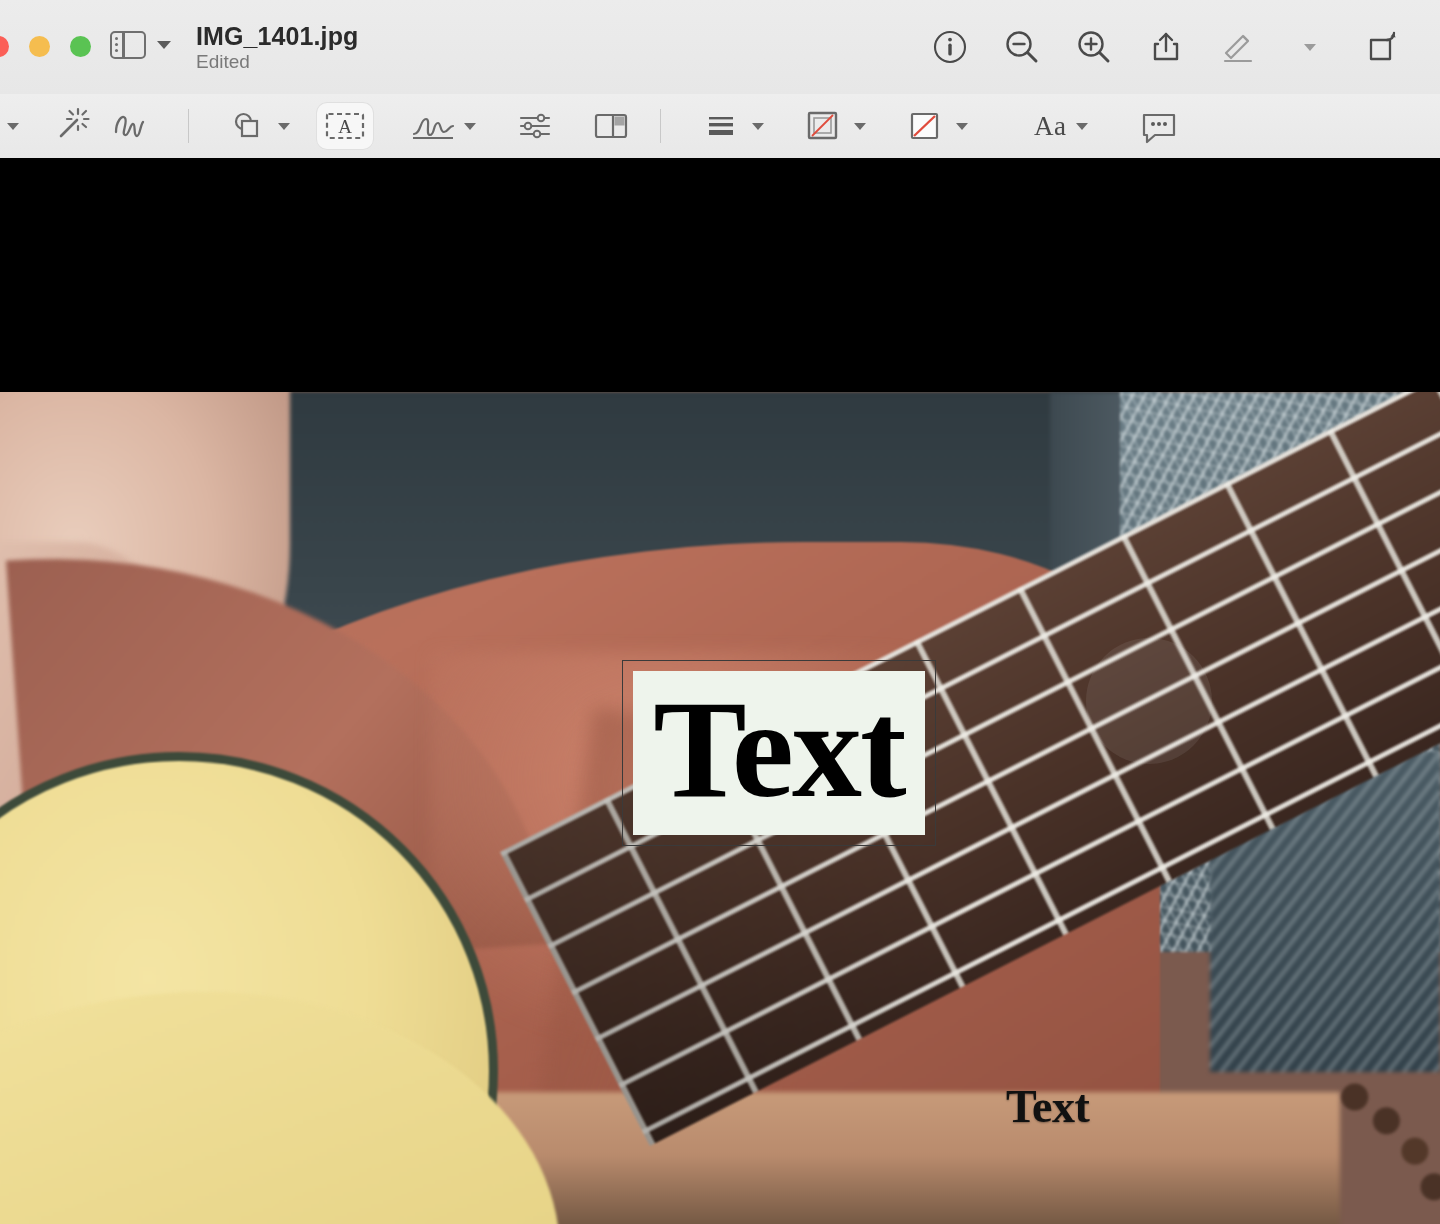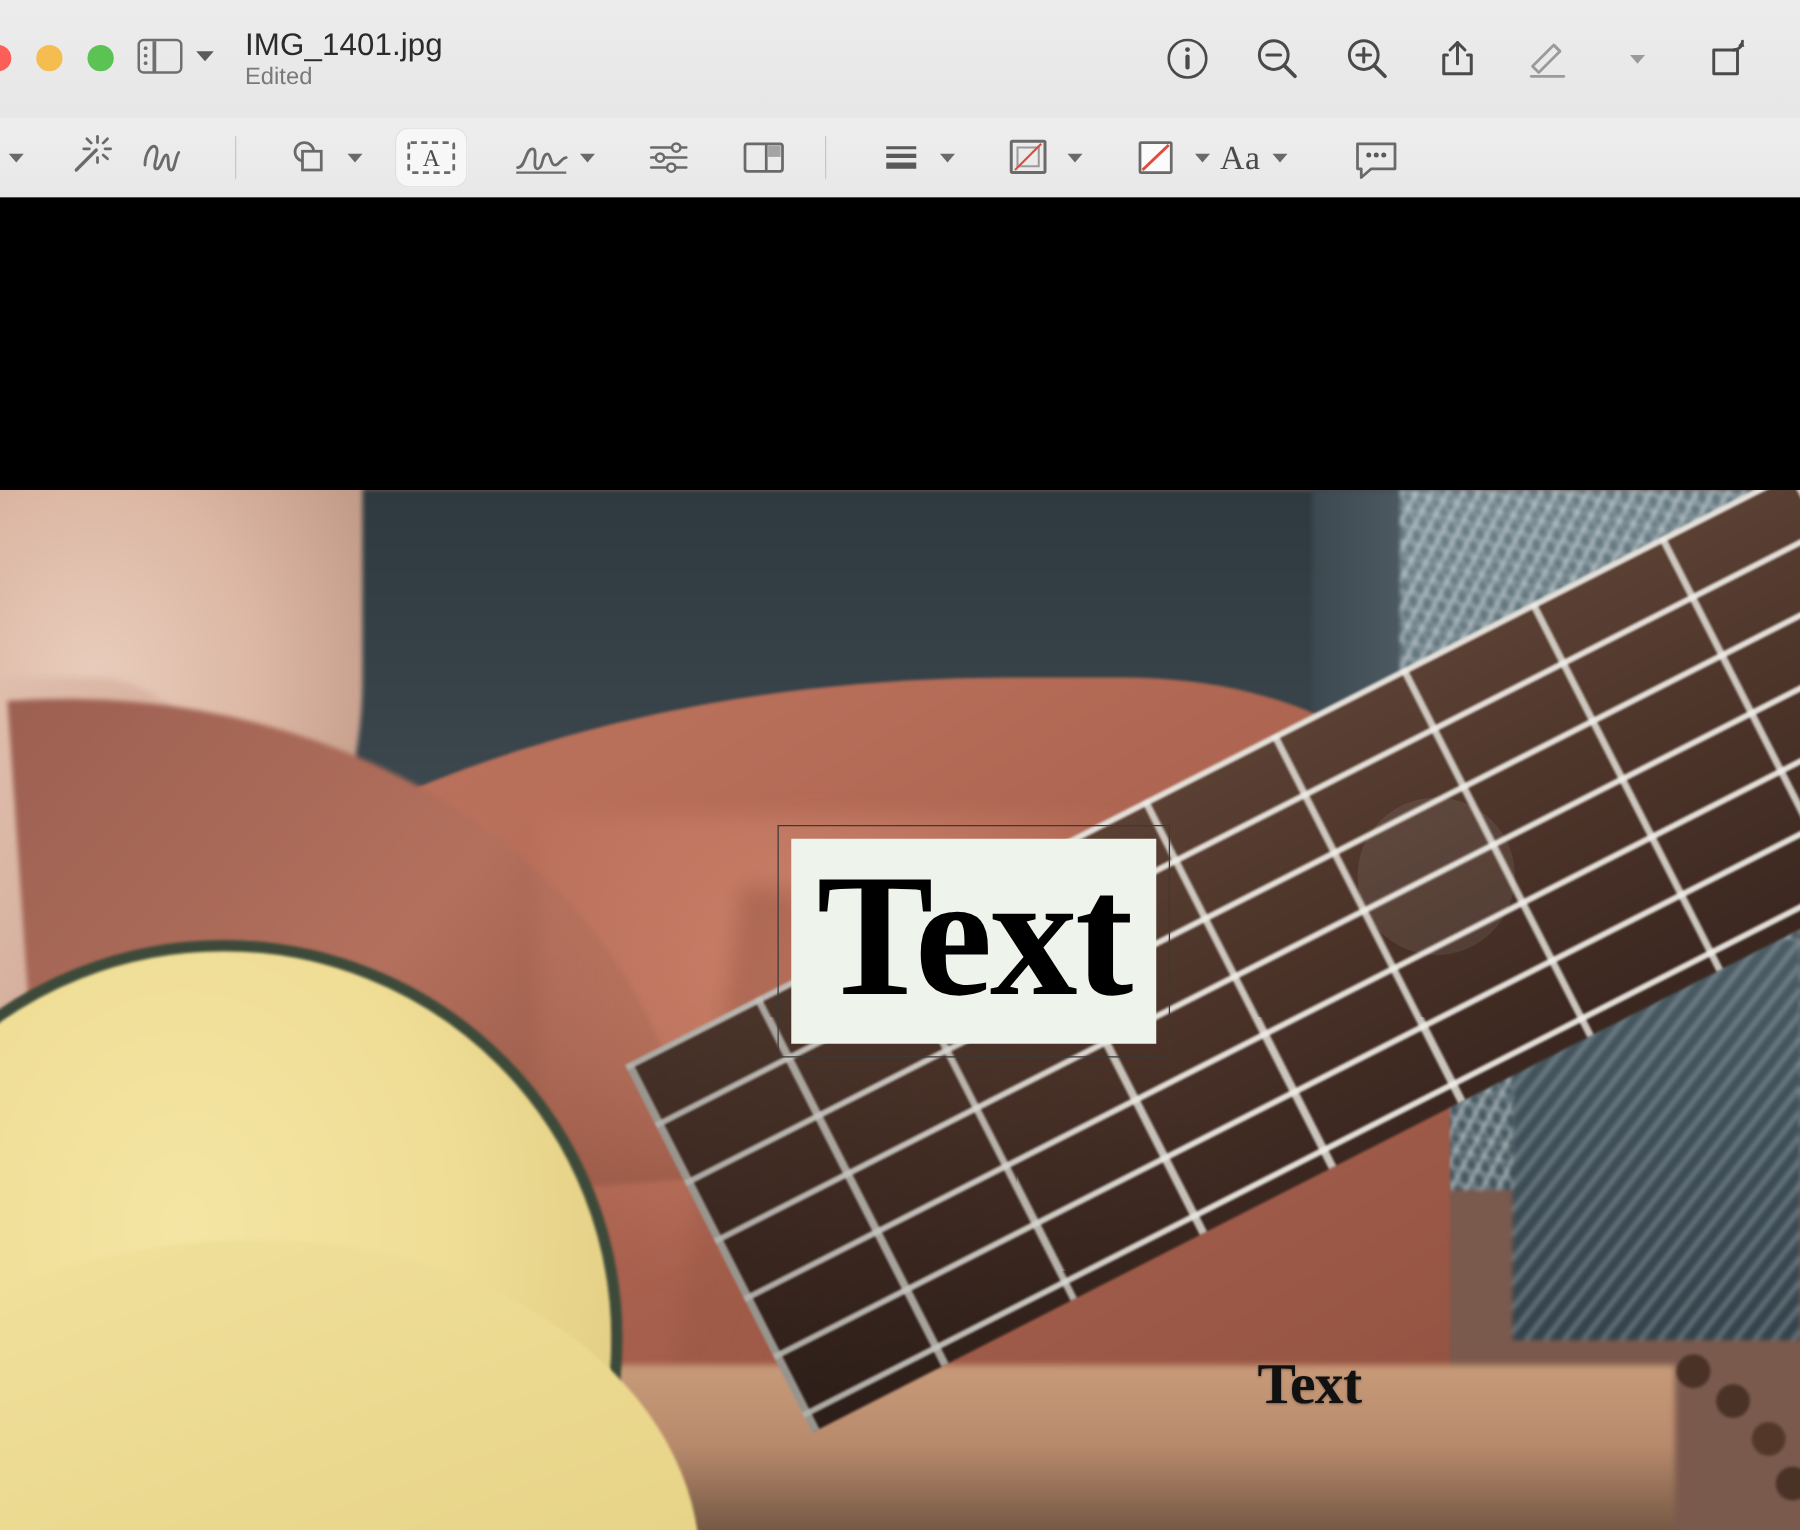--- a/index.html
+++ b/index.html
@@ -25,21 +25,21 @@
 
   .sidebar-toggle{position:absolute;left:110px;top:31px;display:flex;align-items:center;gap:11px;}
   .sb-icon{width:36px;height:28px;border:2.5px solid #6f6f6f;border-radius:5px;position:relative;box-sizing:border-box;}
   .sb-icon:before{content:"";position:absolute;left:10px;top:-0.5px;bottom:-0.5px;width:2.5px;background:#6f6f6f;}
   .sb-icon:after{content:"";position:absolute;left:3px;top:4px;width:3px;height:3px;border-radius:50%;
     background:#6f6f6f;box-shadow:0 6px 0 #6f6f6f,0 12px 0 #6f6f6f;}
   .chev{width:0;height:0;border-left:7px solid transparent;border-right:7px solid transparent;border-top:8px solid #5b5b5b;}
   .chev.sm{border-left-width:6px;border-right-width:6px;border-top-width:7px;}
 
   .doc-title-wrap{position:absolute;left:196px;top:22px;}
-  .doc-title{font-size:25px;font-weight:normal;color:#2b2b2b;letter-spacing:0.1px;line-height:1.12;}
+  .doc-title{font-size:25px;font-weight:bold;color:#2b2b2b;letter-spacing:0.1px;line-height:1.12;}
   .doc-sub{font-size:19px;color:#797979;margin-top:2px;line-height:1.1;}
 
   .tb-right{position:absolute;right:22px;top:20px;display:flex;align-items:center;gap:0;}
   .tbtn{width:72px;height:54px;display:flex;align-items:center;justify-content:center;}
   .tbtn svg{display:block;}
 
   
   .markupbar{
     position:absolute;left:0;top:94px;width:1440px;height:64px;
     background:linear-gradient(#eeeeee,#e8e8e8);
@@ -361,21 +361,21 @@
         <div class="mbtn">
           <svg width="40" height="38" viewBox="0 0 40 38">
             <rect x="7" y="7" width="25" height="24" fill="#fbfbfb" stroke="#6a6a6a" stroke-width="2.2" rx="1"></rect>
             <line x1="9" y1="29" x2="30" y2="9" stroke="#e04b3c" stroke-width="2.4"></line>
           </svg>
         </div>
         <div class="chev sm" style="border-top-color:#6a6a6a;"></div>
       </div>
     </div>
 
-    <div class="mgroup" style="left:976px;">
+    <div class="mgroup" style="left:1034px;">
       <div class="withchev">
         <div class="aa">Aa</div>
         <div class="chev sm" style="border-top-color:#6a6a6a;margin-left:8px;"></div>
       </div>
       <div class="mbtn" style="margin-left:42px;">
         <svg width="42" height="38" viewBox="0 0 42 38">
           <path d="M6 8 h30 v20 h-19 l-8 7 v-7 h-3 z" fill="none" stroke="#6a6a6a" stroke-width="2.2" stroke-linejoin="round"></path>
           <g fill="#5a5a5a">
             <circle cx="15" cy="17" r="2"></circle>
               <circle cx="21" cy="17" r="2"></circle>

